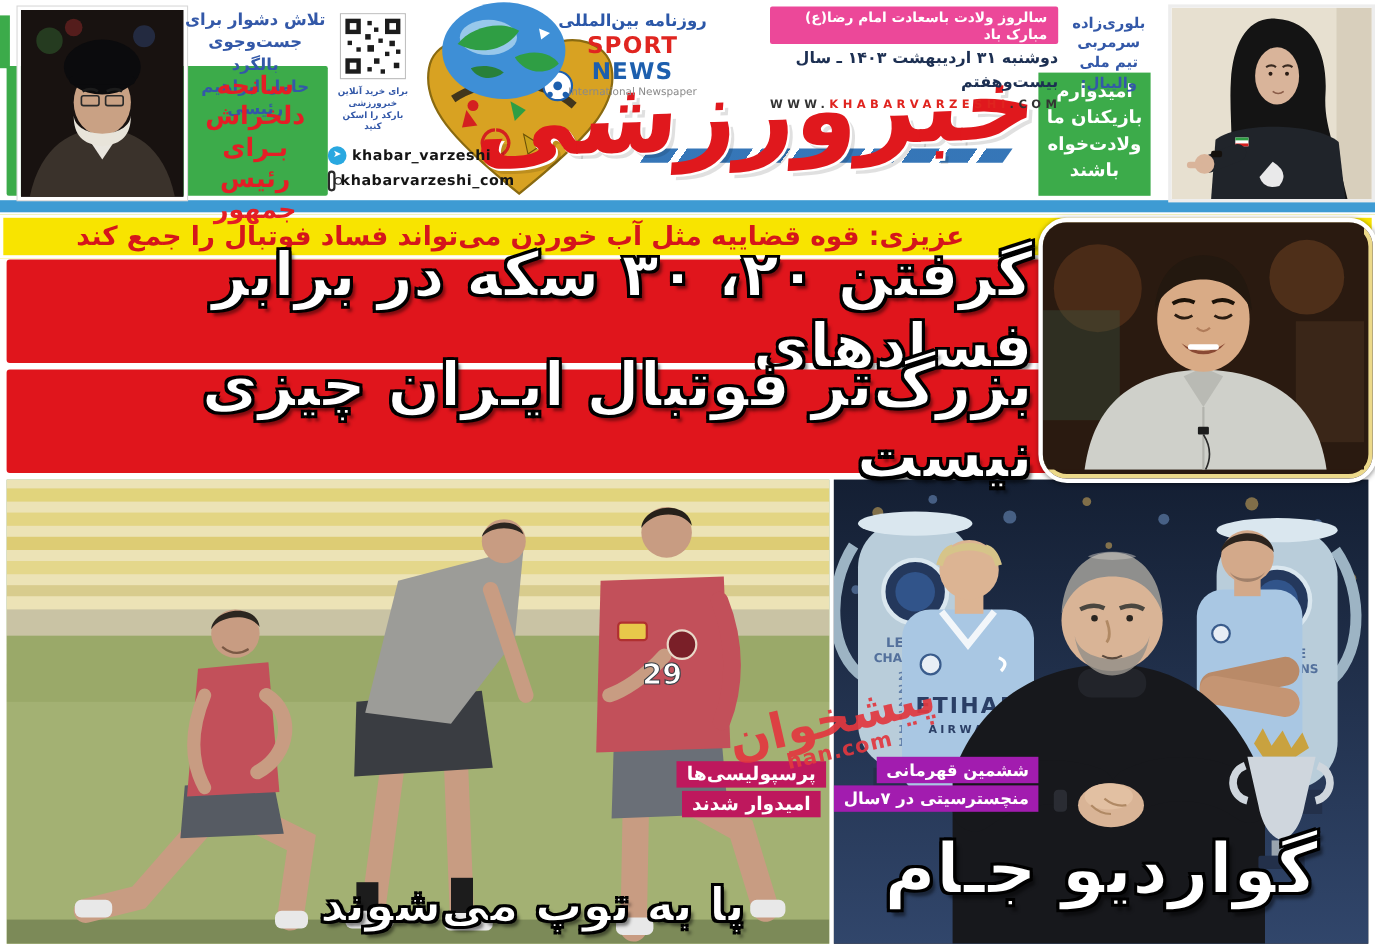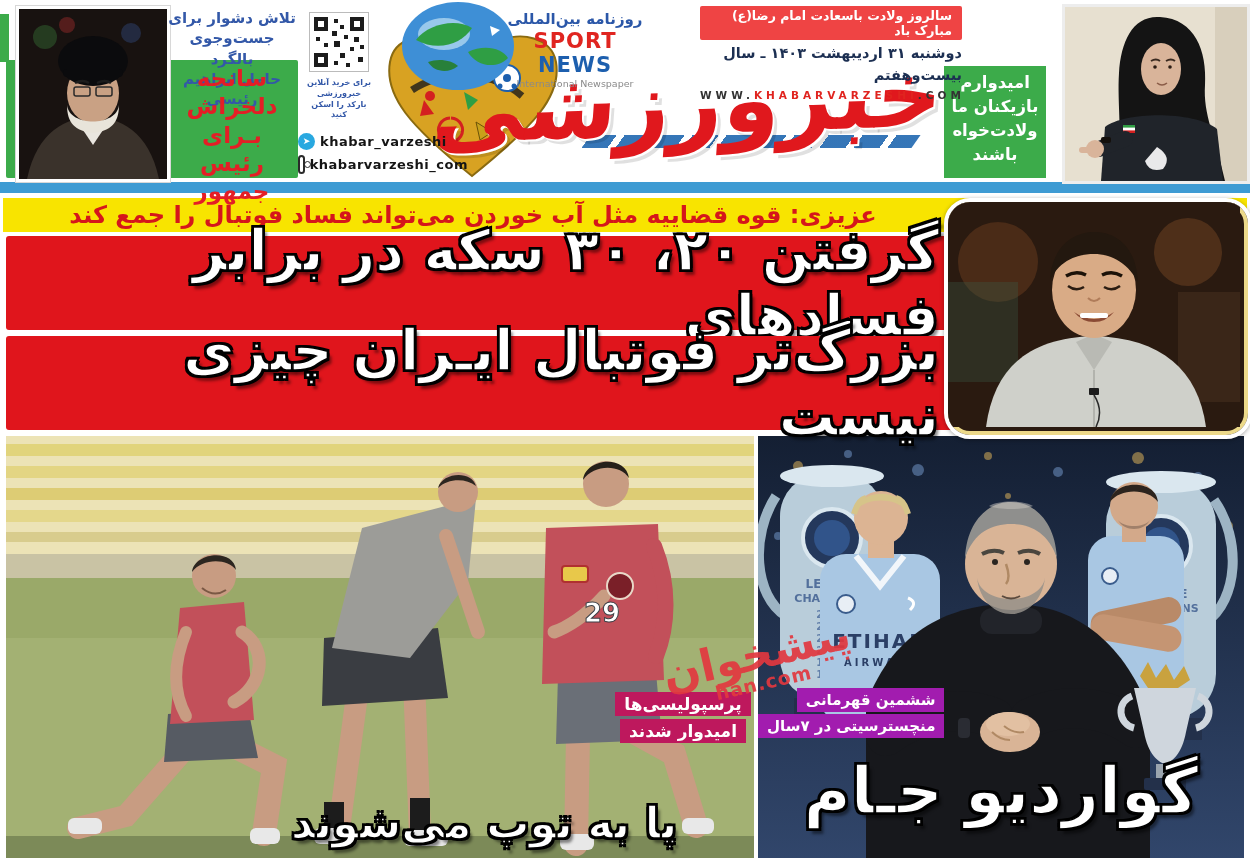--- a/index.html
+++ b/index.html
@@ -30,21 +30,21 @@
   .brand .en{font-size:21px;font-weight:900;letter-spacing:1px;margin-top:1px;}
   .brand .en .sport{color:#e02520;margin-top:36px;}
   .brand .en .news{color:#1d5fae;}
   .brand .sub{font-size:9.5px;color:#8a8a8a;margin-top:1px;}
   .biglogo{left:556px;top:26px;width:386px;height:152px;z-index:2;}
   .biglogo .stripe{position:absolute;left:30px;bottom:30px;width:330px;height:13px;
      background:repeating-linear-gradient(90deg,#2b6fb4 0 26px,#fff 26px 34px);transform:skewX(-35deg);opacity:.95;}
   .biglogo .word{position:absolute;left:0;top:0;width:100%;text-align:center;font-size:92px;font-weight:900;color:#e0181d;
      line-height:150px;transform:skewX(-6deg) rotate(-2deg);text-shadow:2px 2px 0 #fff,5px 5px 0 rgba(0,0,0,.12);}
   .datebox{left:700px;top:6px;width:262px;text-align:right;z-index:3;}
-  .congrats{display:inline-block;background:#ef4444;color:#fff;font-size:12.5px;font-weight:bold;padding:2px 10px;border-radius:2px;margin-bottom:3px;}
+  .congrats{display:inline-block;background:#ec4899;color:#fff;font-size:12.5px;font-weight:bold;padding:2px 10px;border-radius:2px;margin-bottom:3px;}
   .dline{font-size:14.5px;font-weight:bold;color:#1c2f52;line-height:1.5;}
   .price{color:#e0241f;}
   .weburl{font-size:10.5px;font-weight:bold;letter-spacing:4px;color:#333;direction:ltr;margin-top:2px;}
   .weburl .dom{color:#e0241f;}
   .rk{left:964px;top:12px;width:88px;text-align:center;color:#3358a8;font-size:13.5px;font-weight:bold;line-height:1.35;z-index:3;}
   .green-right{left:944px;top:66px;width:102px;height:112px;background:#3cab4a;z-index:2;padding:5px 4px;box-sizing:border-box;}
   .green-right div{color:#fff;font-size:16.5px;font-weight:900;text-align:center;line-height:1.45;}
   .woman{left:1062px;top:4px;width:182px;height:174px;border:3px solid #ededed;z-index:2;}
   
   .bluebar{left:0;top:180px;width:1250px;height:15px;background:#3e9bd3;border-top:2px solid #fff;border-bottom:2px solid #fff;box-sizing:border-box;}
@@ -186,20 +186,25 @@
   </div>
 
   <div class="abs datebox rtl">
     <div><span class="congrats">سالروز ولادت باسعادت امام رضا(ع) مبارک باد</span></div>
     <div class="dline">دوشنبه ۳۱ اردیبهشت ۱۴۰۳ ـ سال بیست‌وهفتم</div>
     <div class="weburl">
       <span>WWW.</span><span class="dom">KHABARVARZESHI</span><span>.COM</span>
     </div>
   </div>
 
+  <div class="abs rk rtl">
+    <div>بلوری‌زاده</div>
+    <div>سرمربی</div>
+    <div>تیم ملی والیبال:</div>
+  </div>
   <div class="abs green-right rtl">
     <div>امیدوارم</div>
     <div>بازیکنان ما</div>
     <div>ولادت‌خواه</div>
     <div>باشند</div>
   </div>
 
   <div class="abs woman">
     <svg width="182" height="174" viewBox="0 0 182 174">
       <rect width="182" height="174" fill="#e7e0d0"></rect>

